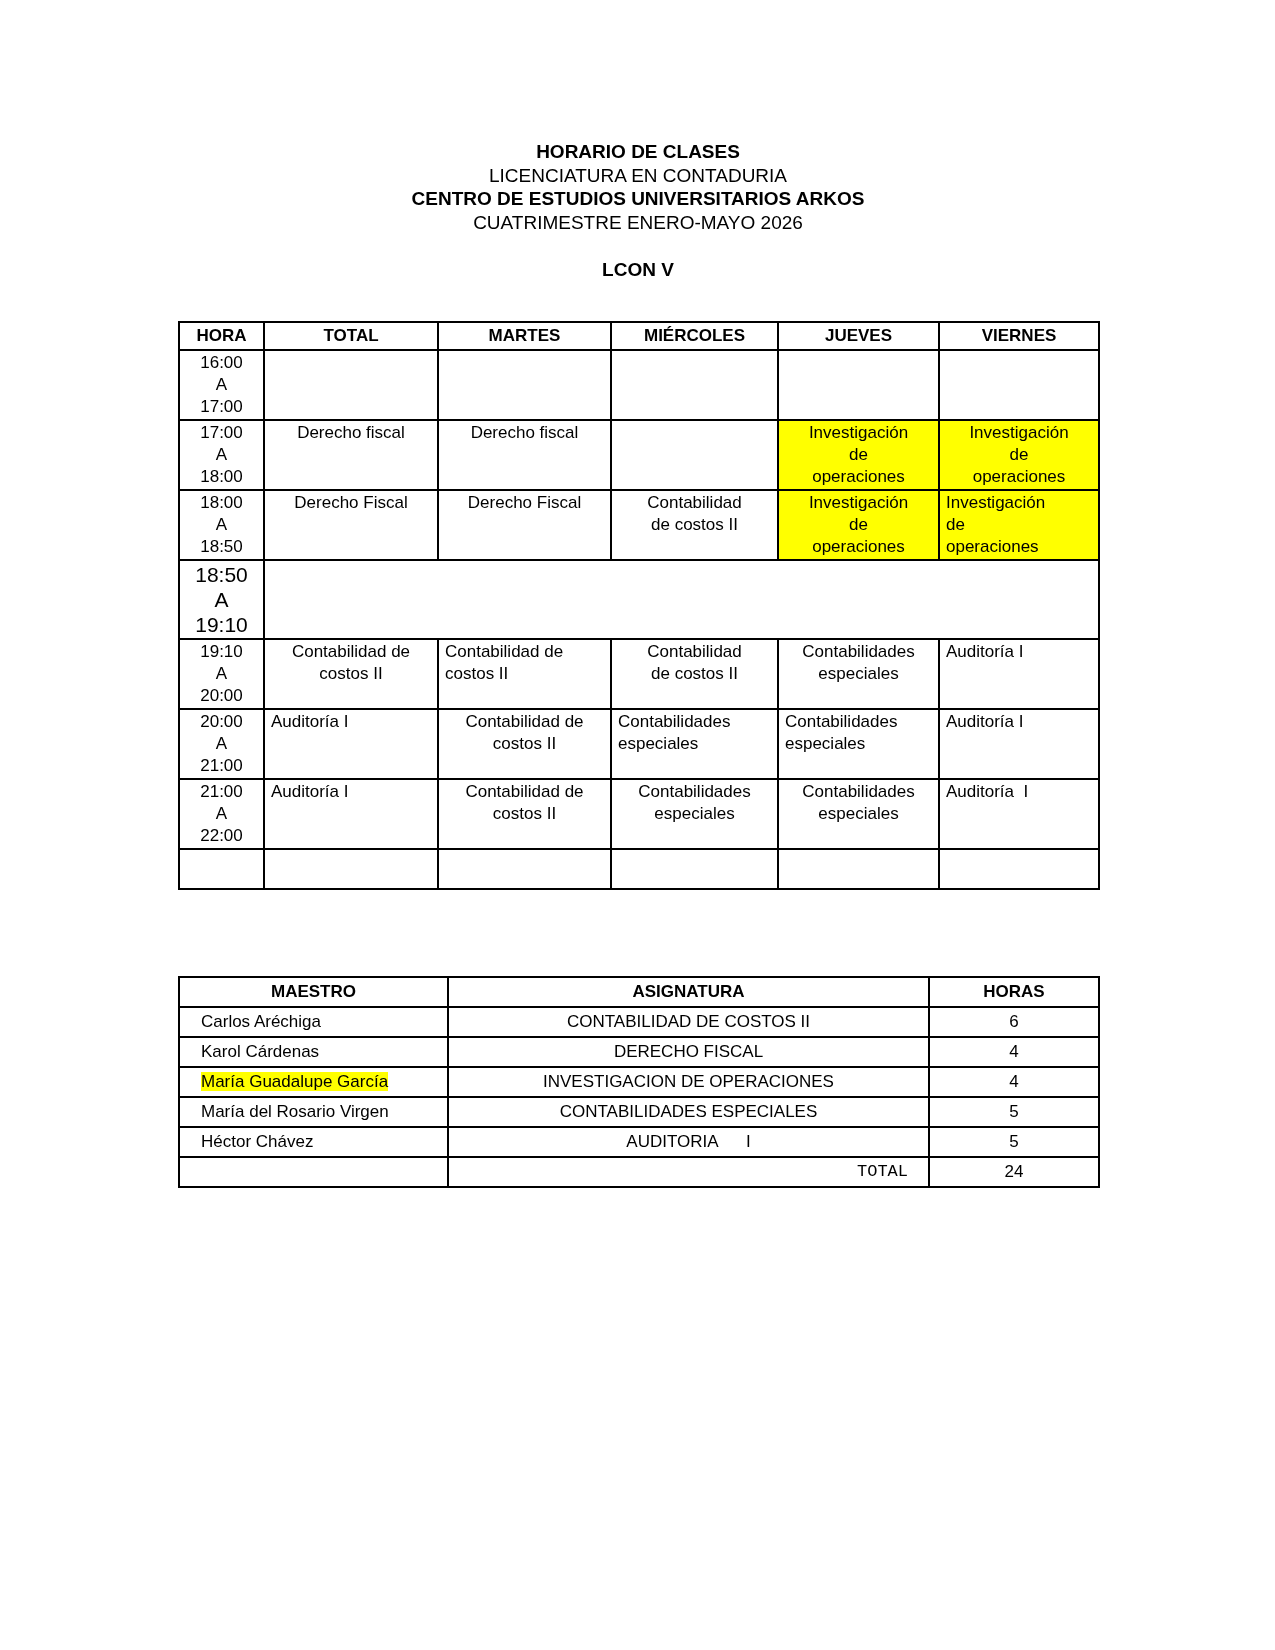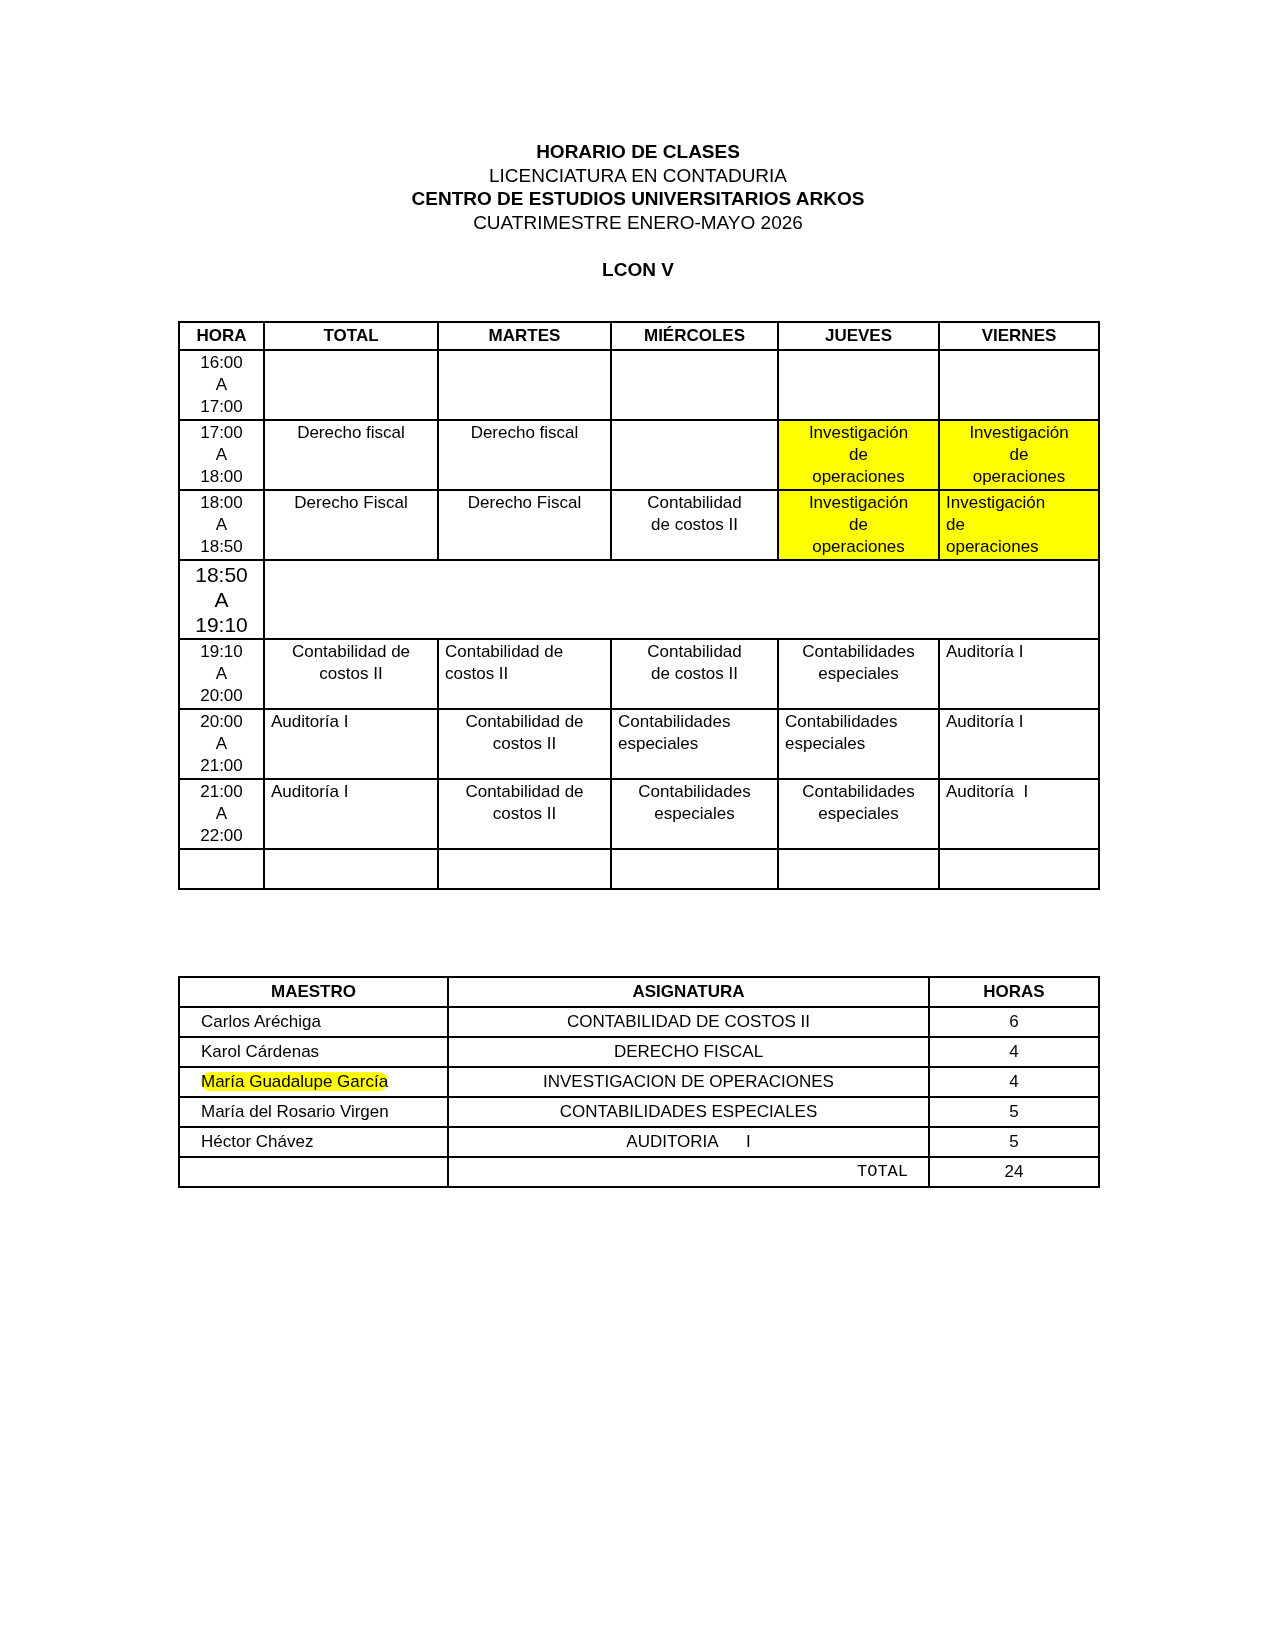--- a/index.html
+++ b/index.html
@@ -31,21 +31,21 @@
   
   .staff { left:178px; top:948px;margin-top:28px; }
   .staff th { font-weight:bold; text-align:center; vertical-align:middle; padding:1px 4px; }
   .staff th.regular { font-weight:bold; }
   .staff td { vertical-align:middle; padding:1px 6px; line-height:26px; white-space:pre-wrap; }
   .staff td.name { text-align:left; padding-left:21px; }
   .staff td.subj { text-align:center; }
   .staff td.subj.ar { text-align:right; padding-right:20px;font-family:Liberation Mono, monospace; }
   .staff td.hrs { text-align:center; }
   tr.h30 { height:30px; } tr.h29 { height:29px; }
-  .hl-inline { background: var(--hl, #ffff00); border-radius: 9px; }
+  .hl-inline { background: var(--hl, #ffff00); }
 </style>
 </head>
 <body>
 
 <div class="page">
 
   <div class="titles">
     <div class="t-bold">HORARIO DE CLASES</div>
     <div>LICENCIATURA EN CONTADURIA</div>
     <div class="t-bold">CENTRO DE ESTUDIOS UNIVERSITARIOS ARKOS</div>

